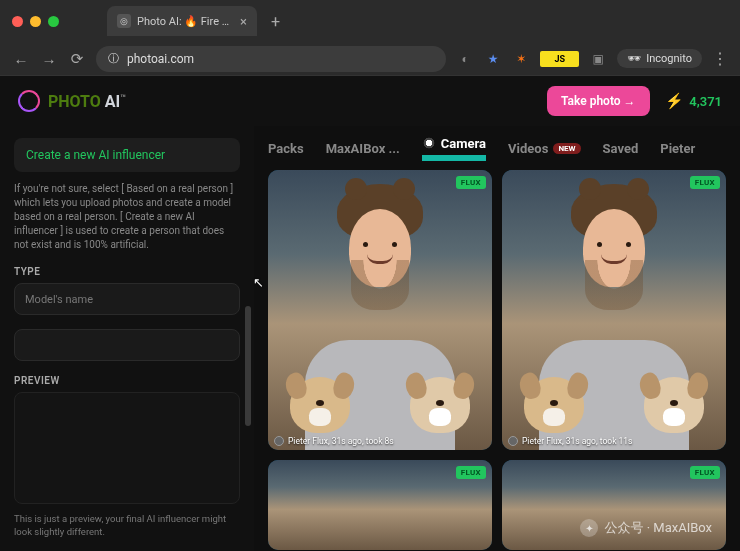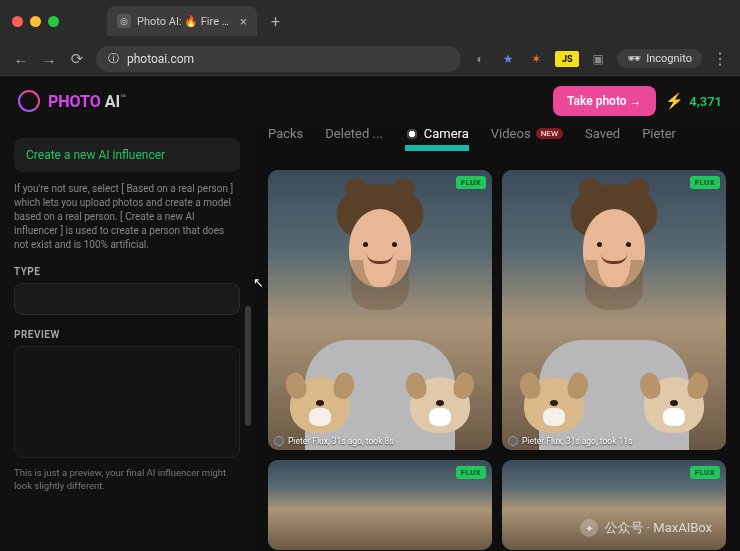--- a/index.html
+++ b/index.html
@@ -49,24 +49,24 @@
   .incog { display:flex; align-items:center; gap:5px; background:#3c3c3c; padding:3px 10px; border-radius:14px; font-size:11px; color:#ddd; }
   .menu-dots { color:#aaa; font-size:16px; }
 
   
   .app-header {
     height:50px; background:#111; display:flex; align-items:center;
     padding:0 18px; justify-content:space-between;
   }
   .brand { display:flex; align-items:center; gap:8px; font-weight:700; font-size:16px; }
   .brand .logo-swirl { width:22px; height:22px; border-radius:50%; border:2px solid #a855f7; border-top-color:#ec4899; border-right-color:#ec4899; }
-  .brand .photo { color:#d946ef; }
+  .brand .photo { color:#4d7c0f; }
   .brand .ai { color:#d1d5db; font-weight:700; }
   .brand .tm { font-size:9px; color:#888; vertical-align:super;}
-  .header-right { display:flex; align-items:center; gap:10px;padding-left:24px; }
+  .header-right { display:flex; align-items:center; gap:16px;padding-left:24px; }
   .take-photo {
     background:#ec4899; color:#fff; font-size:12px; font-weight:600;
     padding:8px 14px; border-radius:8px; display:flex; align-items:center; gap:6px;
   }
   .credits { display:flex; align-items:center; gap:5px; font-size:13px; color:#22c55e; font-weight:600;}
   .bolt { color:#22c55e; font-size:15px; }
 
   
   .main { display:flex; height:calc(551px - 42px - 34px - 50px); background:#0f0f0f; }
   .sidebar { width:254px; background:#111; padding:12px 14px; overflow:hidden; position:relative;}
@@ -82,22 +82,22 @@
     display:flex; align-items:center; margin-bottom:14px;
   }
   .preview-box {
     width:100%; height:112px; background:#141414; border:1px solid #222;
     border-radius:8px; margin-bottom:8px;
   }
   .preview-note { font-size:9.5px; color:#777; line-height:1.4; margin-bottom:12px;}
 
   .content { flex:1; padding:0 14px 0 14px; overflow:hidden; position:relative;}
   .tabs-row {
-    display:flex; align-items:flex-start; gap:22px; height:44px;
-    font-size:13px; color:#888; font-weight:400;
+    display:flex; align-items:center; gap:22px; height:44px;
+    font-size:13px; color:#888; font-weight:700;
   }
   .tabs-row .tbi { display:flex; align-items:center; gap:5px; }
   .tabs-row .active { color:#fff; border-bottom:6px solid #14b8a6; padding-bottom:4px; }
   .pill { background:#7f1d1d; color:#fff; font-size:8px; padding:1px 5px; border-radius:8px; }
   .gear { width:14px; height:14px; border-radius:50%; background:radial-gradient(circle,#fff 30%,#444 31%,#444 55%,transparent 56%); position:relative;}
   .gear::before { content:""; position:absolute; inset:-2px; background:conic-gradient(#ccc 0 10%,transparent 10% 20%,#ccc 20% 30%,transparent 30% 40%,#ccc 40% 50%,transparent 50% 60%,#ccc 60% 70%,transparent 70% 80%,#ccc 80% 90%,transparent 90% 100%); border-radius:50%; z-index:-1;}
 
   .grid { display:grid; grid-template-columns:1fr 1fr; gap:10px; }
   .card {
     position:relative; border-radius:10px; overflow:hidden;
@@ -166,21 +166,21 @@
   <span class="nav-ico">→</span>
   <span class="nav-ico">⟳</span>
   <div class="omnibox">
     <span class="lock">ⓘ</span>
     <span>photoai.com</span>
   </div>
   <div class="ext-row">
     <span class="ext" style="color:#888">◐</span>
     <span class="ext" style="color:#5b8def">★</span>
     <span class="ext" style="color:#f97316">✶</span>
-    <span class="ext" style="background:#f7df1e;color:#000;font-size:9px;font-weight:700;border-radius:2px;width:24px;height:16px;">JS</span>
+    <span class="ext" style="background:#f7df1e;color:#000;font-size:9px;font-weight:700;border-radius:2px;width:39px;height:16px;">JS</span>
     <span class="ext" style="color:#888">▣</span>
     <div class="incog">
       <span>🕶</span>
       <span>Incognito</span>
     </div>
     <span class="menu-dots">⋮</span>
   </div>
 </div>
 
 <div class="app-header">
@@ -200,39 +200,42 @@
 </div>
 
 <div class="main">
   <div class="sidebar">
     <div class="side-btn">
       <span>Create a new AI influencer</span>
     </div>
     <div class="side-desc">If you're not sure, select [ Based on a real person ] which lets you upload photos and create a model based on a real person. [ Create a new AI influencer ] is used to create a person that does not exist and is 100% artificial.</div>
 
     <div class="side-label">TYPE</div>
+    <div class="side-input">
+      <span>Model's name</span>
+    </div>
 
     <div class="side-input"></div>
 
     <div class="side-label">PREVIEW</div>
     <div class="preview-box"></div>
     <div class="preview-note">This is just a preview, your final AI influencer might look slightly different.</div>
 
     <div class="scroll-track">
       <div class="scroll-thumb" style="top:180px;height:120px"></div>
     </div>
   </div>
 
   <div class="content">
     <div class="tabs-row">
       <div class="tbi">
           <span>Packs</span>
         </div>
       <div class="tbi">
-          <span>Deleted ...</span>
+          <span>MaxAIBox ...</span>
         </div>
       <div class="tbi active">
         <span class="gear"></span>
         <span>Camera</span>
       </div>
       <div class="tbi">
         <span>Videos</span>
         <span class="pill">NEW</span>
       </div>
       <div class="tbi">

